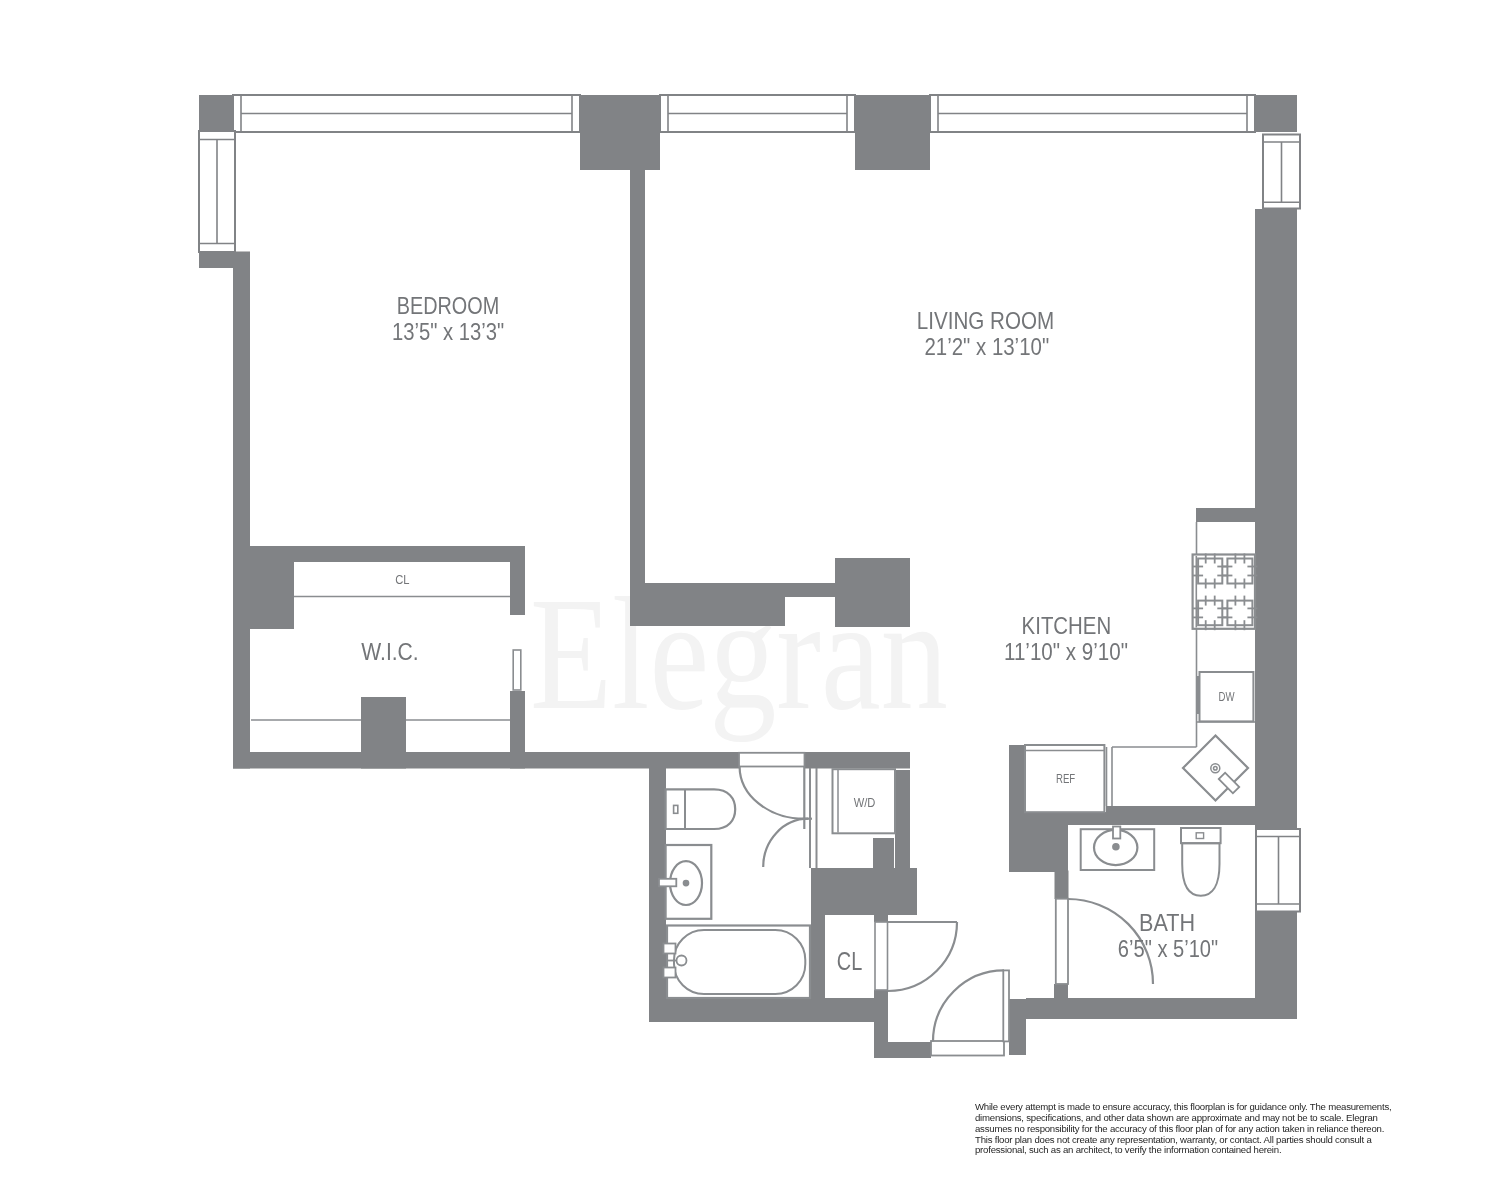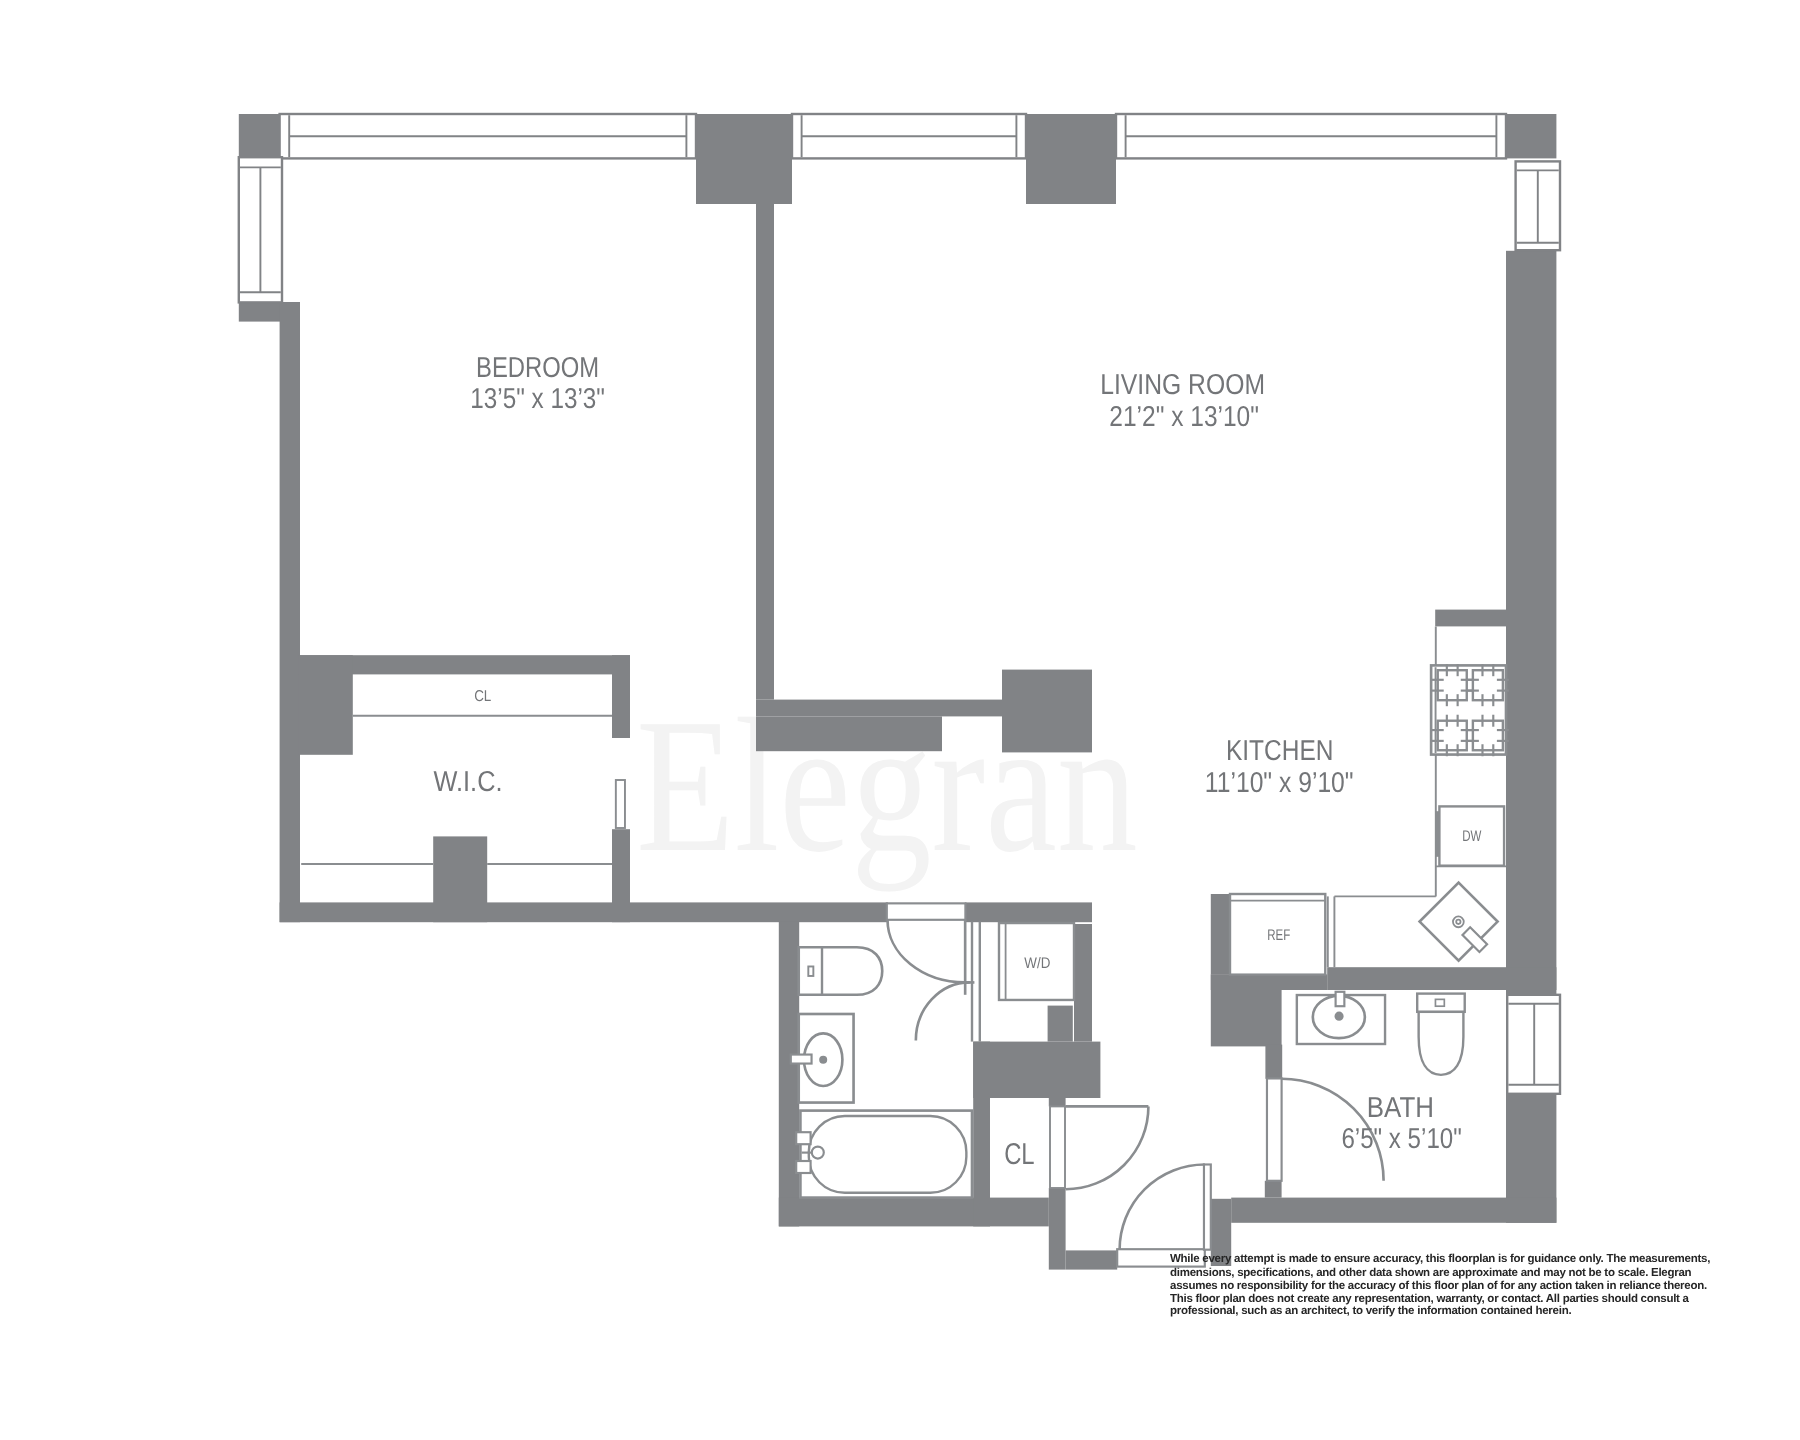--- a/index.html
+++ b/index.html
@@ -1,15 +1,15 @@
 <!DOCTYPE html>
 <html><head><meta charset="utf-8"><style>
 html,body{margin:0;padding:0;background:#ffffff;width:1500px;height:1200px;overflow:hidden}
-#disc{position:absolute;left:975px;top:1045px;white-space:nowrap;font-family:"Liberation Sans",sans-serif;
-font-size:9.6px;line-height:10.85px;font-weight:bold;color:#262626;letter-spacing:-0.22px;transform:translateZ(0)}
+#disc{position:absolute;left:975px;top:1102px;white-space:nowrap;font-family:"Liberation Sans",sans-serif;
+font-size:9.6px;line-height:10.85px;font-weight:normal;color:#262626;letter-spacing:-0.22px;transform:translateZ(0)}
 svg{position:absolute;left:0;top:0;transform:translateZ(0)}
 </style></head><body>
 <svg width="1500" height="1200" viewBox="0 0 1500 1200">
 <text x="739" y="708" font-family="Liberation Serif, serif" font-size="160" fill="#f3f3f3" text-anchor="middle" textLength="418" lengthAdjust="spacingAndGlyphs">Elegran</text>
 <rect x="199" y="95" width="34" height="36" fill="#818386"></rect>
 <rect x="580" y="95" width="80" height="75" fill="#818386"></rect>
 <rect x="855" y="95" width="75" height="75" fill="#818386"></rect>
 <rect x="1255" y="95" width="42" height="37" fill="#818386"></rect>
 <rect x="199" y="251.7" width="51" height="16.3" fill="#818386"></rect>
 <rect x="233" y="251.7" width="17" height="516.8" fill="#818386"></rect>

